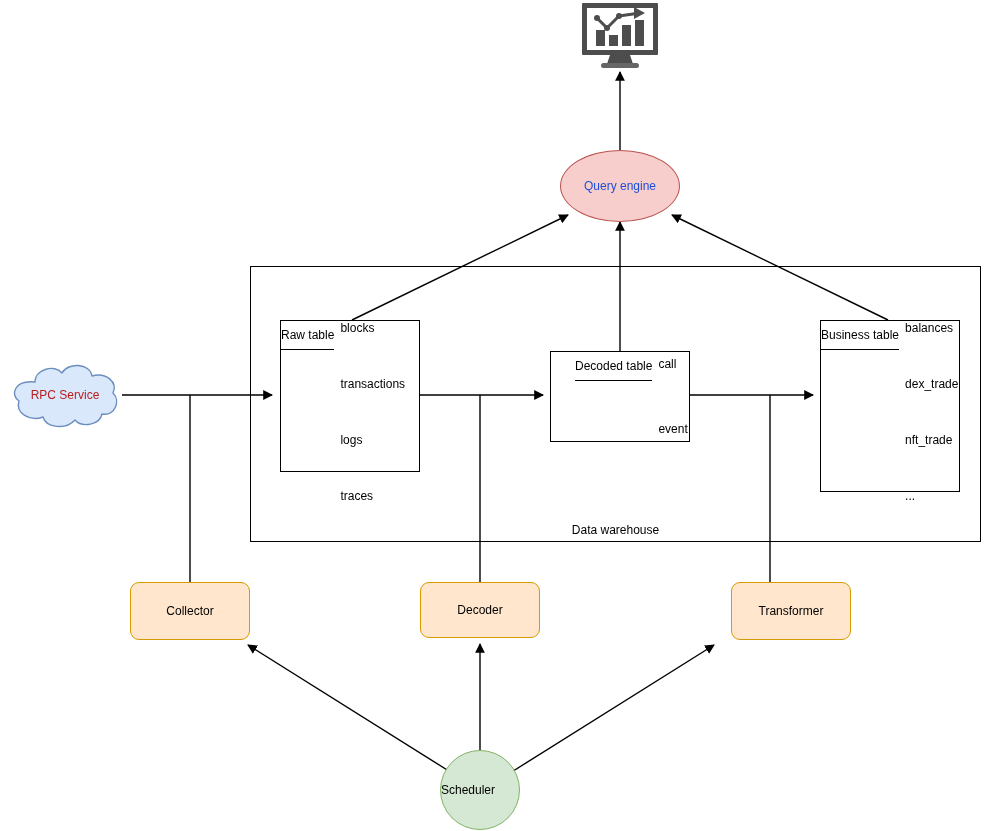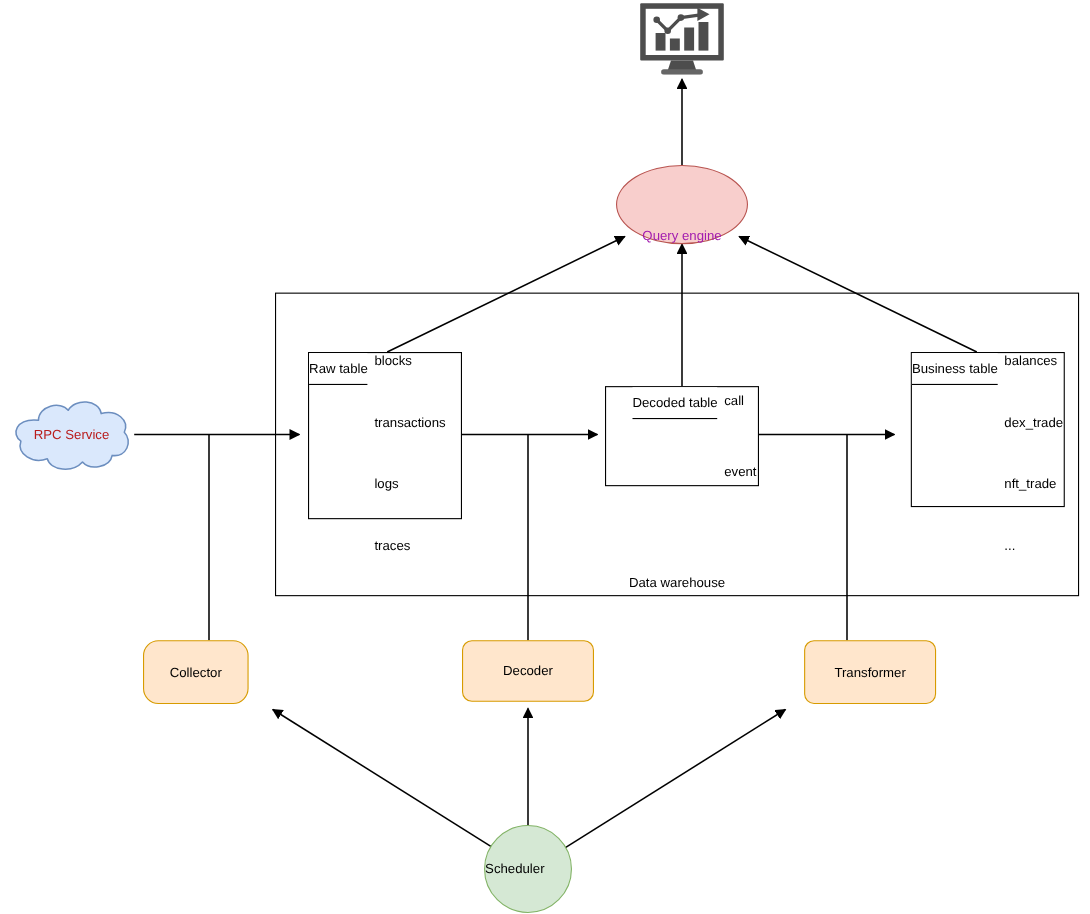--- a/index.html
+++ b/index.html
@@ -88,24 +88,24 @@
     justify-content: center;
     font-size: 12px;
     color: #000000;
   }
   
   .ellipse-node {
     border: 1.4px solid #b85450;
     background: #f8cecc;
     border-radius: 50%;
     display: flex;
-    align-items: flex-end;
+    align-items: center;
     justify-content: center;
     font-size: 12px;
-    color: #a21caf;
+    color: #1d4ed8;
   }
   
   .circle-node {
     border: 1.4px solid #82b366;
     background: #d5e8d4;
     border-radius: 50%;
     display: flex;
     align-items: center;
     justify-content: flex-start;
     font-size: 12px;
@@ -217,21 +217,21 @@
   </div>
 
   <div class="node table-node" style="left:550px; top:351px; width:140px; height:91px;padding-left:24px;">
     <div class="table-title">Decoded table</div>
     <div class="table-rows">
       <div class="table-row">call</div>
       <div class="table-row">event</div>
     </div>
   </div>
 
-  <div class="node table-node" style="left:820px; top:320px; width:140px; height:141px;margin-left:8px;">
+  <div class="node table-node" style="left:820px; top:320px; width:140px; height:172px;">
     <div class="table-title">Business table</div>
     <div class="table-rows">
       <div class="table-row">balances</div>
       <div class="table-row">dex_trade</div>
       <div class="table-row">nft_trade</div>
       <div class="table-row">...</div>
     </div>
   </div>
 
   <div class="node cloud-node" style="left:8px; top:360px; width:114px; height:70px;">
@@ -242,21 +242,21 @@
                C 98 12, 110 22, 105 33
                C 113 41, 107 56, 94 54
                C 92 65, 74 68, 67 60
                C 58 70, 38 68, 35 57
                C 22 62, 7 53, 11 41
                C 2 35, 6 20, 27 22 Z" fill="#dae8fc" stroke="#6c8ebf" stroke-width="1.4" stroke-linejoin="round"></path>
     </svg>
     <span class="cloud-label">RPC Service</span>
   </div>
 
-  <div class="node process-node" style="left:130px; top:582px; width:96px; height:58px;border-radius:14px;">
+  <div class="node process-node" style="left:130px; top:582px; width:120px; height:58px;">
     <span>Collector</span>
   </div>
 
   <div class="node process-node" style="left:420px; top:582px; width:120px; height:56px;">
     <span>Decoder</span>
   </div>
 
   <div class="node process-node" style="left:710px; top:582px; width:120px; height:58px;margin-left:21px;">
     <span>Transformer</span>
   </div>

